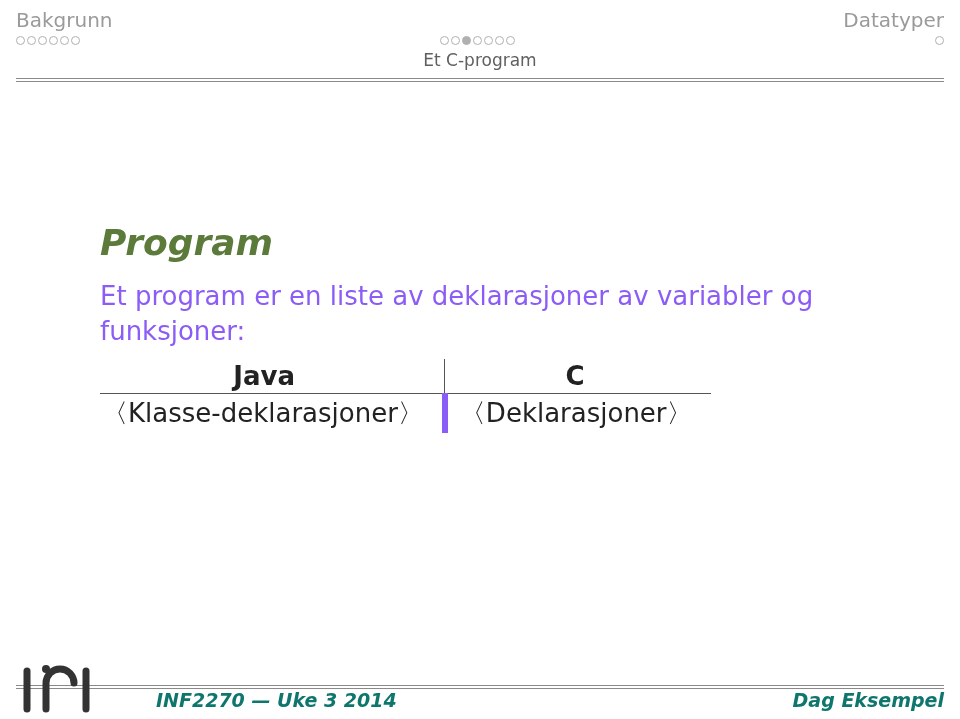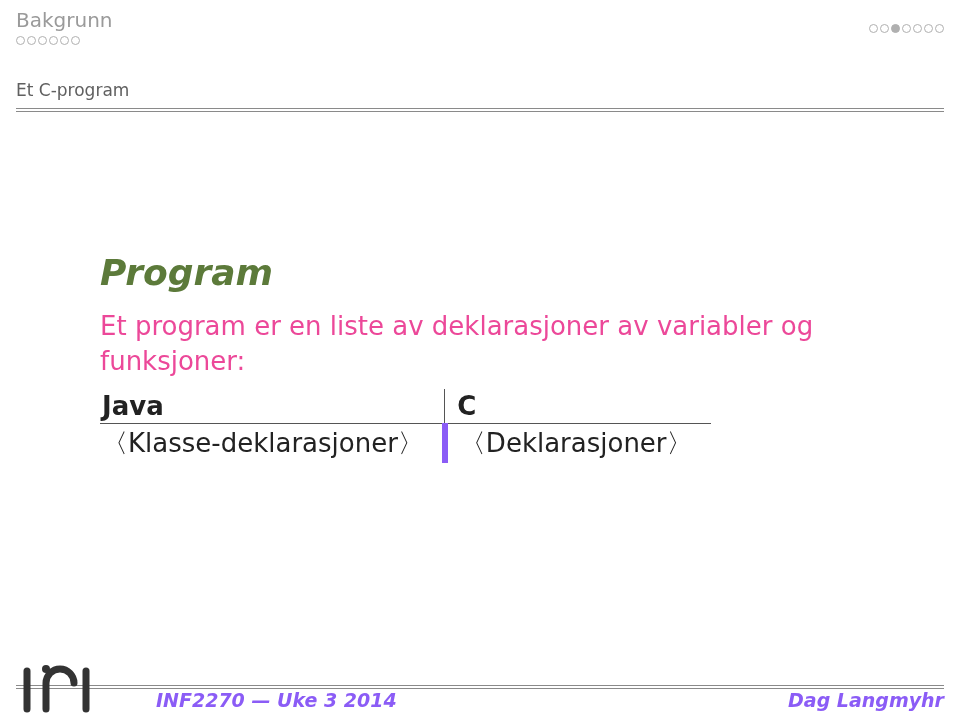--- a/index.html
+++ b/index.html
@@ -11,37 +11,38 @@
     position: relative;
   }
 
   
   .header {
     padding: 8px 16px 0 16px;
   }
   .nav-row {
     display: flex;
     justify-content: space-between;
-    align-items: center;
+    align-items: flex-end;
     color: #9a9a9a;
     font-size: 20px;
   }
   .nav-col { display: flex; flex-direction: column; align-items: flex-start; }
   .nav-col.center { align-items: center; }
   .nav-col.right { align-items: flex-end; }
   .dots { display: flex; gap: 2px; margin-top: 4px; }
   .dot {
     width: 9px; height: 9px; border-radius: 50%;
     border: 1.5px solid #b0b0b0; background: transparent;
   }
   .dot.filled { background: #b0b0b0; }
   .subsection {
     color: #606060;
     font-size: 17px;
-    margin-top: 35px;
+    margin-top: 5px;
+    text-align: center;
   }
   .hr-group { margin-top: 8px; }
   .hr-line {
     border: none;
     border-top: 1px solid #8a8a8a;
   }
   .hr-group .hr-line + .hr-line { margin-top: 2px; }
 
   
   .content {
@@ -49,54 +50,54 @@
   }
   .title {
     color: #5c7a3a;
     font-size: 36px;
     font-weight: bold;
     font-style: italic;
     margin-bottom: 16px;
   }
   .body-text {
     font-size: 26px;
-    color: #ec4899;
+    color: #8b5cf6;
     line-height: 1.35;
     margin-bottom: 10px;
   }
 
   table.compare {
     border-collapse: collapse;
     font-size: 26px;
     color: #222;
   }
   table.compare th, table.compare td {
     padding: 2px 18px 2px 2px;
-    text-align: left;
+    text-align: center;
     font-weight: normal;
   }
   table.compare th { font-weight: bold; }
   table.compare th:first-child { border-bottom: 1px solid #555; border-right: 1px solid #555; }
   table.compare th:last-child  { border-bottom: 1px solid #555; border-left: 1px solid #555; padding-left: 12px; }
   table.compare td:first-child { border-right: 4px solid #a3a3a3; }
   table.compare td:last-child  { border-left: 6px solid #8b5cf6; padding-left: 12px; }
 
   
   .footer {
     position: absolute;
     left: 0; right: 0; bottom: 0;
     padding: 0 16px 4px 16px;
   }
   .footer-line {
     display: flex;
     justify-content: space-between;
     font-size: 19px;
     font-weight: bold;
     font-style: italic;
-    color: #8b5cf6;
+    color: #0f766e;
     padding: 0 0 4px 140px;
   }
   .logo {
     position: absolute;
     left: 16px;
     bottom: 6px;
   }
   .logo svg { display:block; }
 </style>
 </head>
@@ -122,20 +123,26 @@
           <span class="dot"></span>
           <span class="dot"></span>
           <span class="dot filled"></span>
           <span class="dot"></span>
           <span class="dot"></span>
           <span class="dot"></span>
           <span class="dot"></span>
         </span>
     </div>
 
+    <div class="nav-col right">
+      <span>Datatyper</span>
+      <span class="dots">
+          <span class="dot"></span>
+        </span>
+    </div>
 
   </div>
 
   <div class="subsection">Et C-program</div>
 
   <div class="hr-group">
     <hr class="hr-line">
     <hr class="hr-line">
   </div>
 </div>
@@ -170,15 +177,15 @@
         <line x1="11" y1="8" x2="11" y2="46"></line>
         <path d="M30 46 V20 a14 14 0 0 1 28 0"></path>
         <circle cx="30" cy="6" r="4" fill="#333" stroke="none"></circle>
         <line x1="70" y1="8" x2="70" y2="46"></line>
       </g>
     </svg>
   </div>
 
   <div class="footer-line">
     <span>INF2270 — Uke 3 2014</span>
-    <span>Dag Langmyhr</span>
+    <span>Dag Eksempel</span>
   </div>
 </div>
 
 </body></html>

